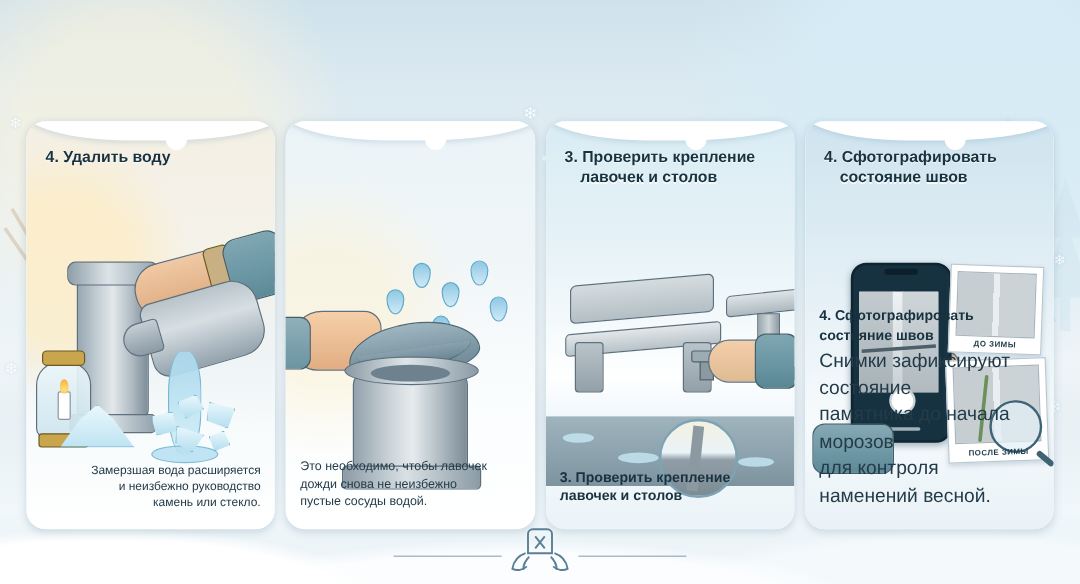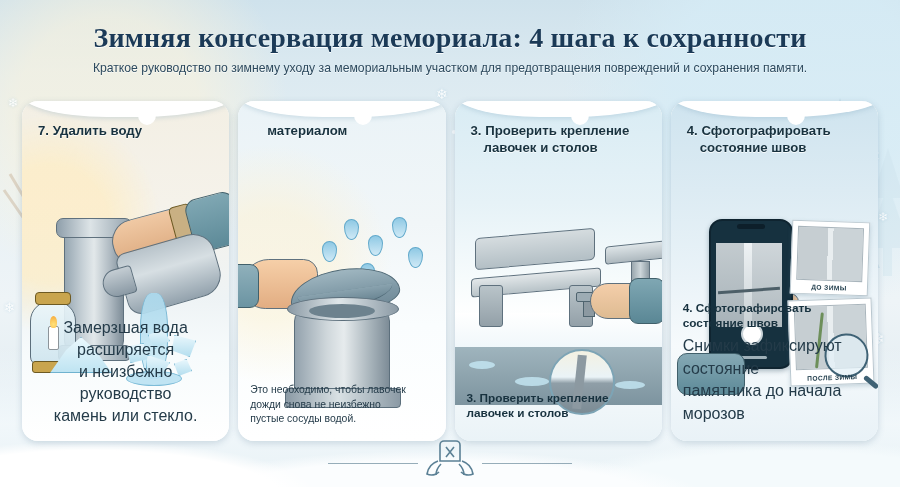--- a/index.html
+++ b/index.html
@@ -123,22 +123,22 @@
   .puddle{position:absolute;left:104px;top:270px;width:54px;height:13px;background:rgba(178,221,240,.8);border:1.5px solid #7dbcd8;border-radius:50%;}
   .icemound{
     position:absolute;left:28px;top:236px;width:60px;height:34px;
     background:linear-gradient(180deg,#eaf8fd,#bfe4f2);
     border:1.6px solid #6fb2cf;
     clip-path:polygon(50% 0,72% 34%,100% 100%,0 100%,26% 36%);
   }
   .shards{position:absolute;left:104px;top:228px;width:74px;height:48px;}
   .shards i{position:absolute;display:block;background:linear-gradient(180deg,#e7f6fc,#b6dfef);border:1.5px solid #6fb2cf;}
   .cap1{
-    position:absolute;left:12px;right:12px;bottom:14px;text-align:center;
-    font-size:16px;line-height:1.38;color:#243b49;z-index:6;
+    position:absolute;left:12px;right:12px;bottom:14px;text-align:right;
+    font-size:10px;line-height:1.38;color:#243b49;z-index:6;
   }
 
   
   .c2{background:
       radial-gradient(circle at 16% 48%, rgba(252,241,210,.55) 0 54px, rgba(252,241,210,0) 120px),
       linear-gradient(180deg,#eaf3f7 0%,#f1f6f8 36%,#fafdfe 66%,#ffffff 100%);
   }
   .drops{position:absolute;left:78px;top:116px;width:110px;height:66px;}
   .drops i{position:absolute;display:block;width:13px;height:19px;
     background:linear-gradient(180deg,#cfe9f6,#8fc9e4);border:1.4px solid #5fa8cb;
@@ -267,24 +267,20 @@
   <span class="flake" style="left:683px;top:104px;font-size:13px;">❄</span>
   <span class="flake" style="left:866px;top:146px;font-size:17px;">❄</span>
   <span class="flake" style="left:878px;top:210px;font-size:12px;">❄</span>
   <span class="flake" style="left:8px;top:96px;font-size:12px;">❄</span>
   <span class="flake" style="left:4px;top:300px;font-size:13px;">❄</span>
   <span class="flake" style="left:872px;top:330px;font-size:15px;">❄</span>
   <span class="dot" style="left:452px;top:130px;width:4px;height:4px;"></span>
   <span class="dot" style="left:694px;top:170px;width:3px;height:3px;"></span>
   <span class="dot" style="left:860px;top:118px;width:4px;height:4px;"></span>
 
-  <div class="header">
-    <div class="title">Зимняя консервация мемориала: 4 шага к сохранности</div>
-    <div class="subtitle">Краткое руководство по зимнему уходу за мемориальным участком для предотвращения повреждений и сохранения памяти.</div>
-  </div>
 
   <div class="cards">
 
     <div class="card">
       <div class="scene c1">
         <div class="vase"></div>
         <div class="lamp">
           <div class="cap"></div>
           <div class="flame"></div>
           <div class="base"></div>
@@ -300,21 +296,21 @@
         <div class="shards">
           <i style="left:22px;top:0;width:20px;height:18px;clip-path:polygon(0 30%,70% 0,100% 60%,30% 100%);"></i>
           <i style="left:46px;top:6px;width:22px;height:20px;clip-path:polygon(10% 0,100% 26%,74% 100%,0 70%);"></i>
           <i style="left:0;top:14px;width:20px;height:18px;clip-path:polygon(0 20%,80% 0,100% 80%,20% 100%);"></i>
           <i style="left:20px;top:26px;width:22px;height:20px;clip-path:polygon(6% 0,100% 34%,60% 100%,0 64%);"></i>
           <i style="left:48px;top:30px;width:16px;height:15px;clip-path:polygon(0 28%,70% 0,100% 70%,26% 100%);"></i>
         </div>
       </div>
       <div class="snowcap"></div>
       <div class="card-head">
-        <span class="ln">7. Удалить воду</span>
+        <span class="ln">4. Удалить воду</span>
       </div>
       <div class="cap1">
         <span>Замерзшая вода расширяется</span><br>
         <span>и неизбежно руководство</span><br>
         <span>камень или стекло.</span>
       </div>
     </div>
 
     <div class="card">
       <div class="scene c2">
@@ -329,21 +325,20 @@
         <div class="hand2">
           <div class="slv"></div>
         </div>
         <div class="lid"></div>
         <div class="vase2">
           <div class="mouth"></div>
         </div>
       </div>
       <div class="snowcap"></div>
       <div class="card-head">
-        <span class="ln i">материалом</span>
       </div>
       <div class="cap2">
         <span>Это необходимо, чтобы лавочек</span><br>
         <span>дожди снова не неизбежно</span><br>
         <span>пустые сосуды водой.</span>
       </div>
     </div>
 
     <div class="card">
       <div class="scene c3">
@@ -423,20 +418,21 @@
         <span class="ln i">состояние швов</span>
       </div>
       <div class="c4body">
         <div class="h">
           <span>4. Сфотографировать</span><br>
           <span>состояние швов</span>
         </div>
         <div class="p">
           <span>Снимки зафиксируют состояние</span><br>
           <span>памятника до начала морозов</span><br>
+          <span>для контроля наменений весной.</span>
         </div>
       </div>
     </div>
 
   </div>
 
   <div class="footer">
     <div class="rule l"></div>
     <div class="rule r"></div>
     <svg class="logo" viewBox="0 0 56 42">

